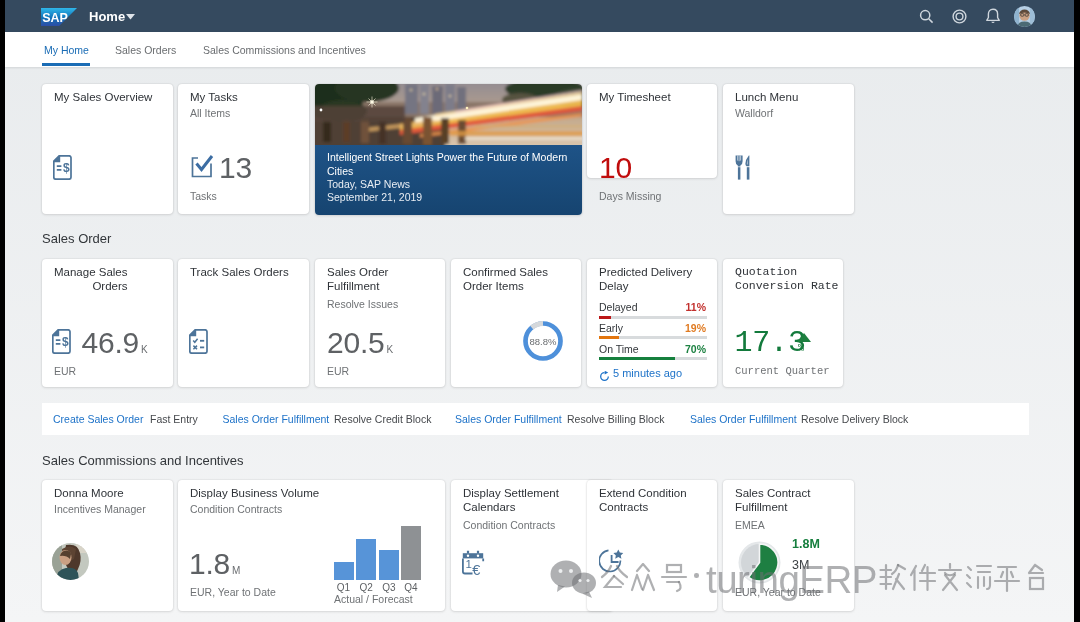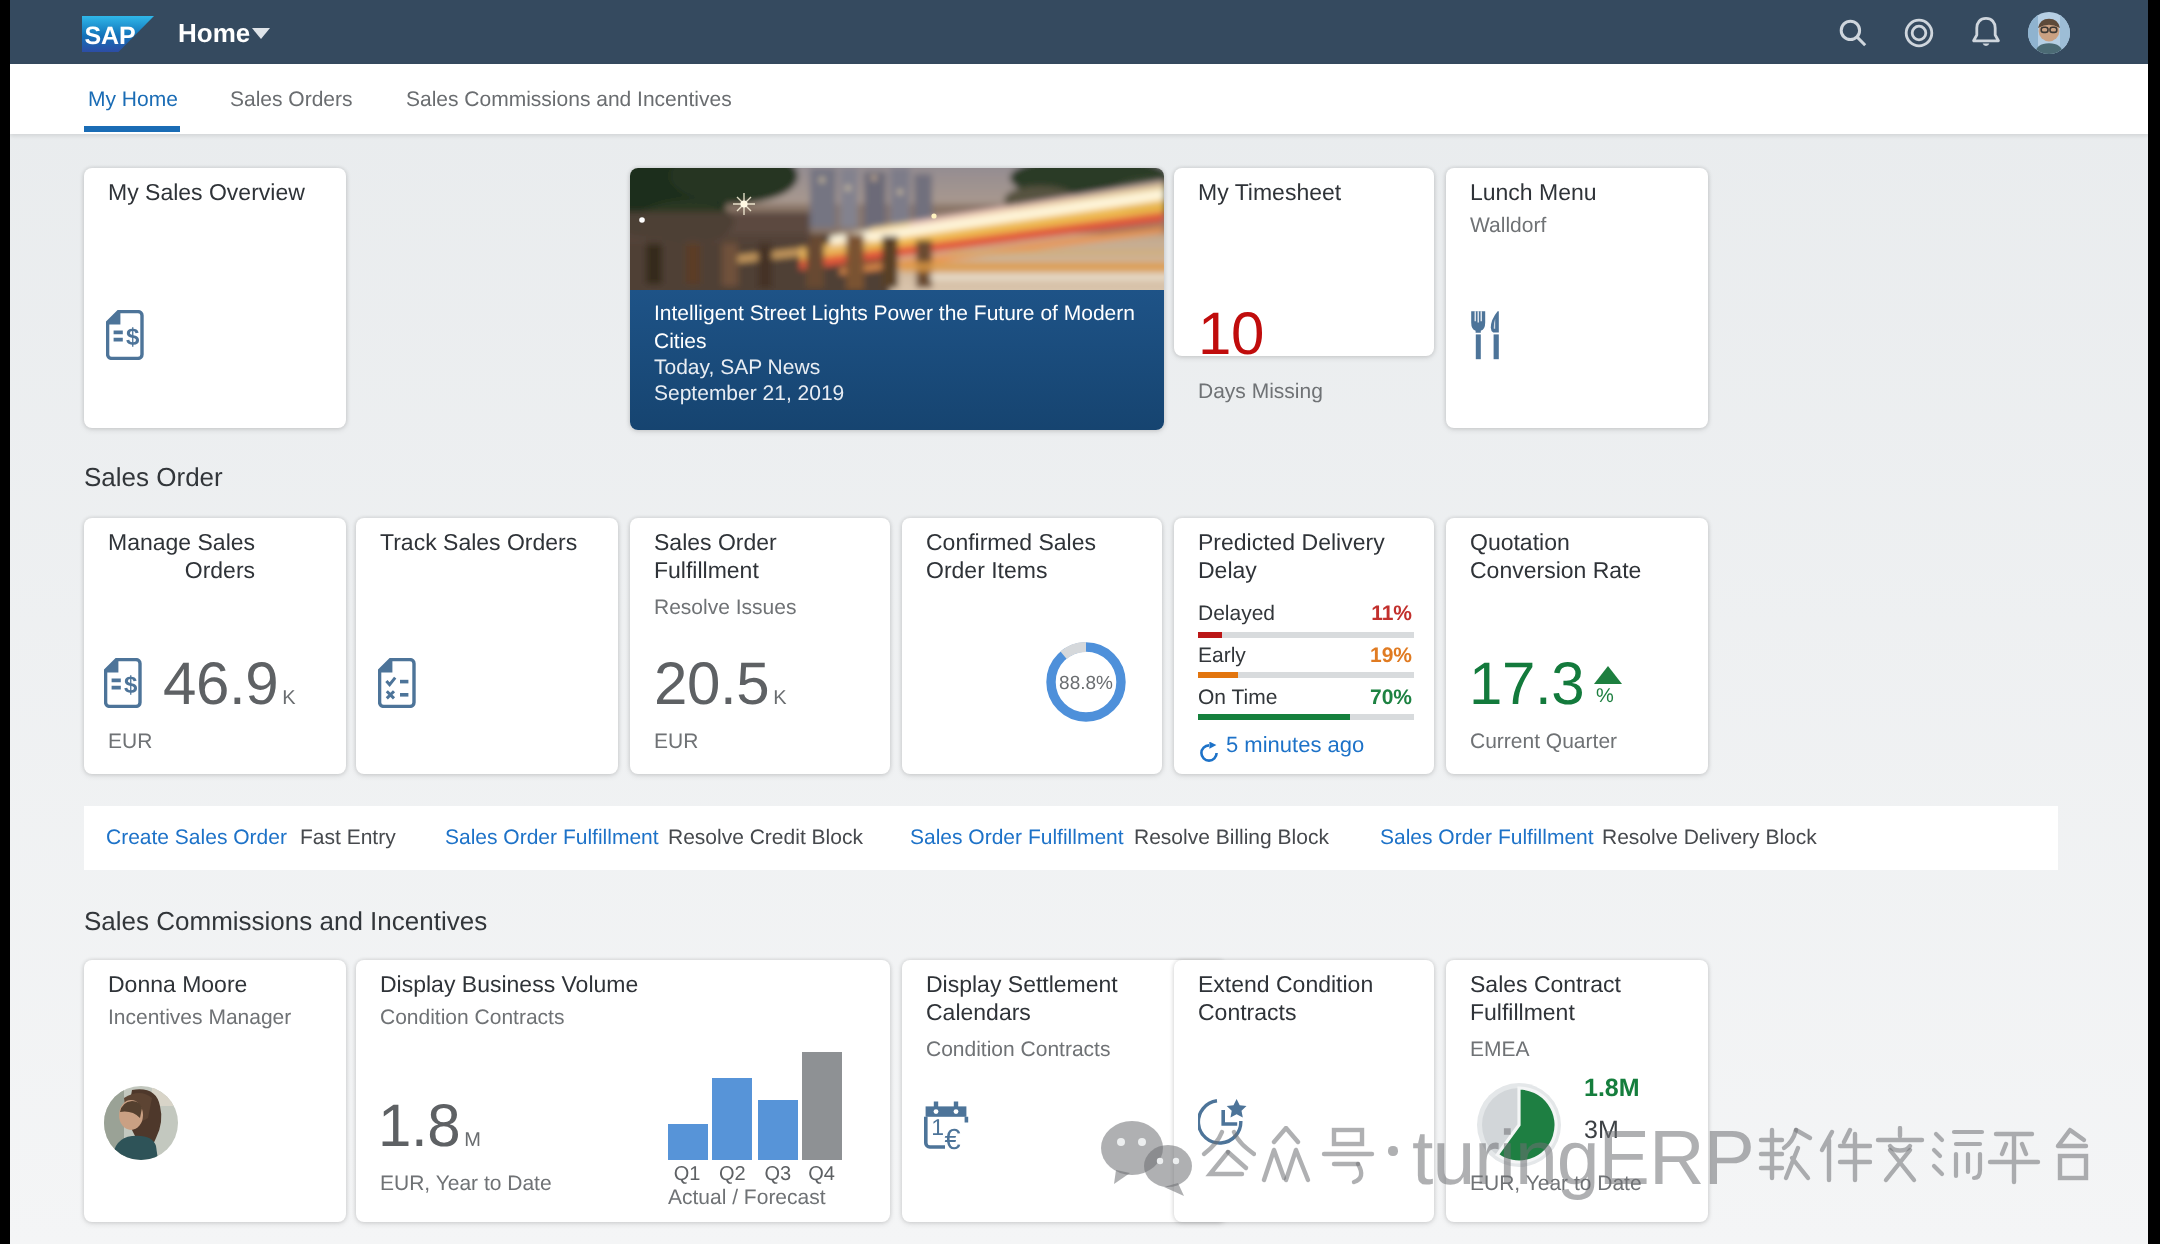--- a/index.html
+++ b/index.html
@@ -85,20 +85,30 @@
   </div>
 
   <div class="card" style="left:37px;top:84px;width:131px;height:130px;">
     <div class="ct">My Sales Overview</div>
     <svg class="icon" style="left:11px;top:71px;" width="19" height="25" viewBox="0 0 19 25">
       <path d="M6.2,0.8 H16 a2,2 0 0 1 2,2 V22.2 a2,2 0 0 1 -2,2 H2.8 a2,2 0 0 1 -2,-2 V6.2 Z" fill="none" stroke="currentColor" stroke-width="1.7"></path>
       <path d="M6.6,0.8 V6.6 H0.9 Z" fill="currentColor" stroke="currentColor" stroke-width="1.2"></path>
       <path d="M3.8,11.2 h4.6 M3.8,14.8 h4.6" stroke="currentColor" stroke-width="1.8"></path>
       <text x="10" y="17.4" font-size="12" font-weight="bold" fill="currentColor">$</text>
     </svg>
+  </div>
+  <div class="card" style="left:173px;top:84px;width:131px;height:130px;">
+    <div class="ct">My Tasks</div>
+    <div class="cs">All Items</div>
+    <svg class="icon" style="left:11px;top:69px;" width="27" height="27" viewBox="0 0 27 27">
+      <path d="M9,5 H3.5 V23.5 H22 V10.5" fill="none" stroke="currentColor" stroke-width="1.7"></path>
+      <path d="M7.5,10.5 L12.5,16.5 L23,3" fill="none" stroke="#3c6da3" stroke-width="3"></path>
+    </svg>
+    <div class="kpi" style="left:41px;">13</div>
+    <div class="kfoot">Tasks</div>
   </div>
 
   <div class="card" style="left:310px;top:84px;width:267px;height:131px;overflow:hidden;">
     <svg class="abs" style="left:0;top:0;" width="267" height="61" viewBox="0 0 267 61">
       <defs>
         <filter id="nb" x="-10%" y="-10%" width="120%" height="120%">
             <feGaussianBlur stdDeviation="1.6"></feGaussianBlur>
           </filter>
         <linearGradient id="sky" x1="0" y1="0" x2="0" y2="1">
             <stop offset="0" stop-color="#8f8a92"></stop>
@@ -231,21 +241,21 @@
     <div class="abs" style="right:11px;top:84px;font-size:10.5px;font-weight:bold;color:#1d8242;">70%</div>
     <div class="abs" style="left:12px;top:97.5px;width:108px;height:3px;background:#d8dbdd;">
         <div style="width:76px;height:3px;background:#15803d;"></div>
       </div>
     <svg class="abs" style="left:12px;top:112px;" width="11" height="11" viewBox="0 0 11 11">
       <path d="M9.3,5.5 A3.8,3.8 0 1 1 5.5,1.7" fill="none" stroke="#1d72c8" stroke-width="1.3"></path>
       <polygon points="5.5,0 9,1.7 5.5,3.6" fill="#1d72c8" transform="translate(0.2,-0.2)"></polygon>
     </svg>
     <div class="abs" style="left:26px;top:108px;font-size:11px;color:#1d72c8;">5 minutes ago</div>
   </div>
-  <div class="card" style="left:718px;top:259px;width:131px;height:128px;">
+  <div class="card" style="left:718px;top:259px;width:120px;height:128px;font-family:Liberation Mono, monospace;">
     <div class="ct">Quotation<br>Conversion Rate</div>
     <div class="kpi" style="left:11.5px;color:#137a3c;">17.3</div>
     <svg class="abs" style="left:74px;top:74px;" width="14" height="10" viewBox="0 0 14 10">
         <polygon points="7,0 14,9 0,9" fill="#1d7f3f"></polygon>
       </svg>
     <div class="abs" style="left:75px;top:84px;font-size:10px;color:#1d7f3f;">%</div>
     <div class="kfoot">Current Quarter</div>
   </div>
 
   <div class="linkbar">

